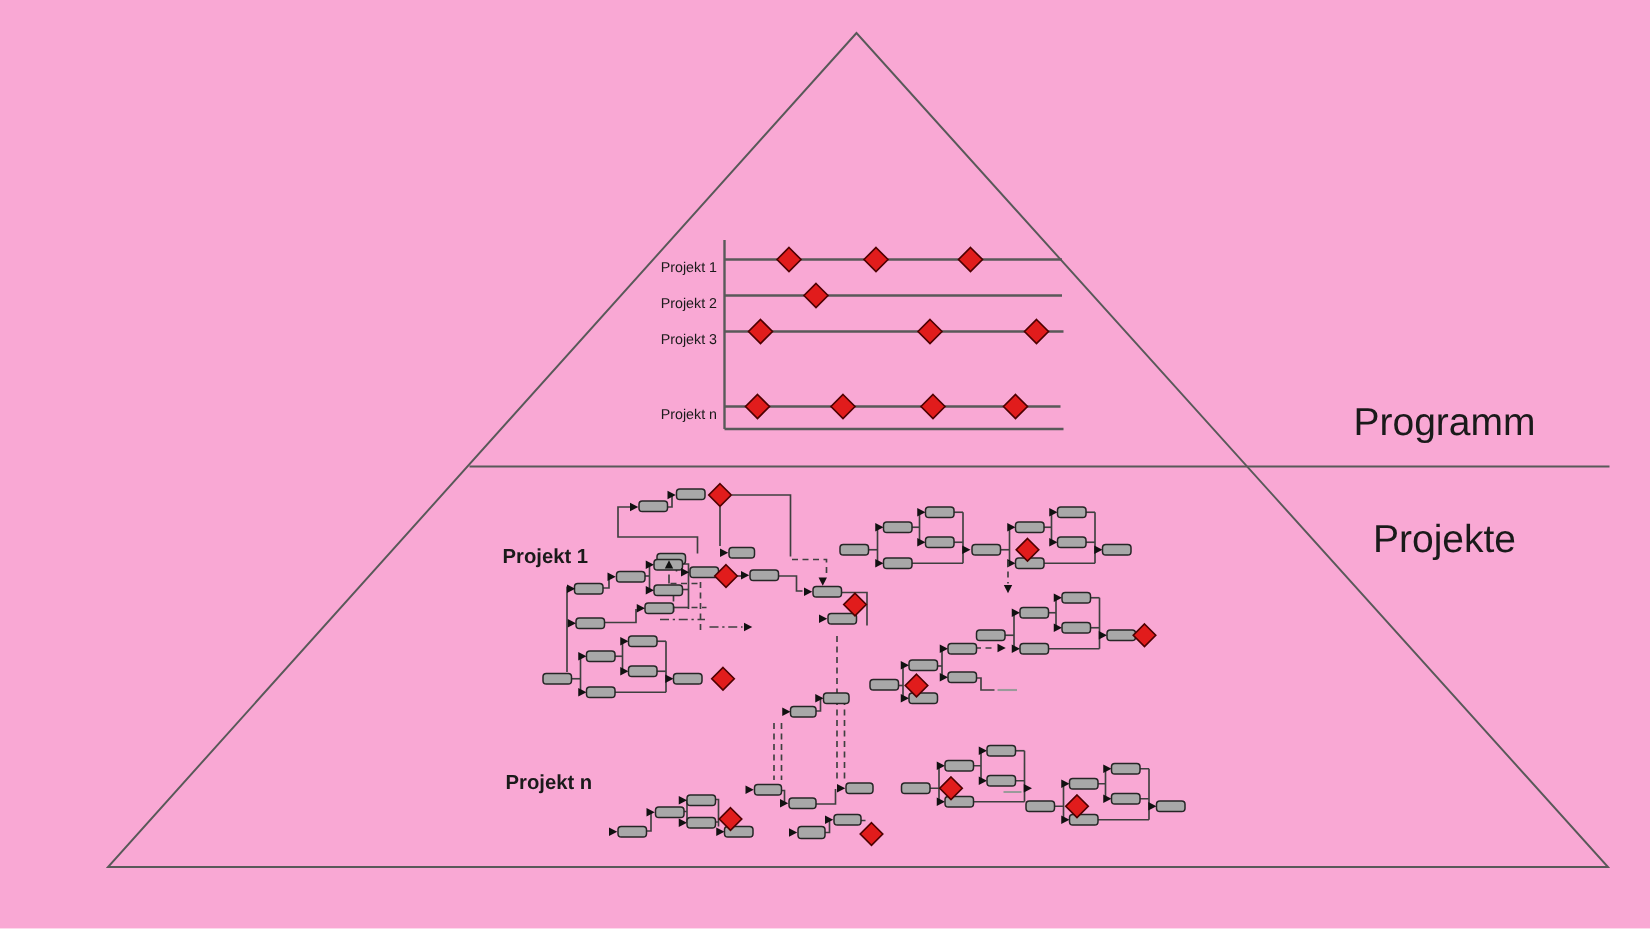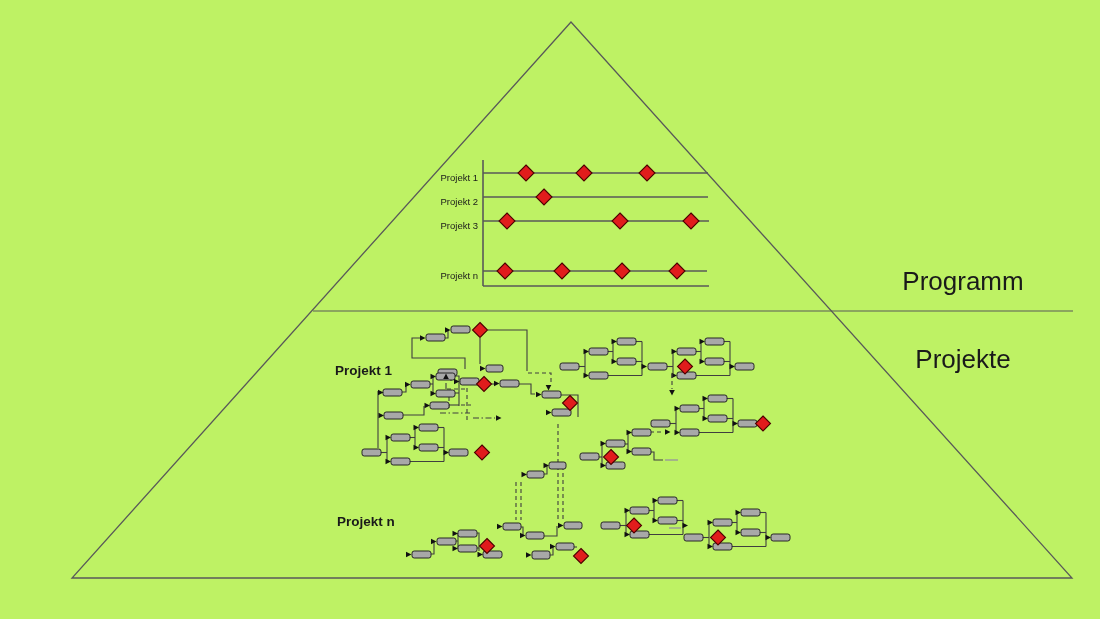--- a/index.html
+++ b/index.html
@@ -1,16 +1,16 @@
 <!DOCTYPE html>
 <html><head>
 <meta charset="utf-8">
 <style>
   html,body{margin:0;padding:0;background:#ffffff;}
-  .stage{position:relative;width:1100px;height:619px;background:#bef264;overflow:hidden;
+  .stage{position:relative;width:1100px;height:619px;background:#f9a8d4;overflow:hidden;
          font-family:"Liberation Sans",sans-serif;}
   svg text{font-family:"Liberation Sans",sans-serif;}
   .lvl-label{font-size:26px;fill:#1a1a1a;}
   .proj-label{font-size:13.5px;font-weight:bold;fill:#1a1a1a;}
 </style>
 </head>
 <body>
 
 <div class="stage">
   <svg id="diagram" width="1100" height="619" viewBox="0 0 1100 619">

